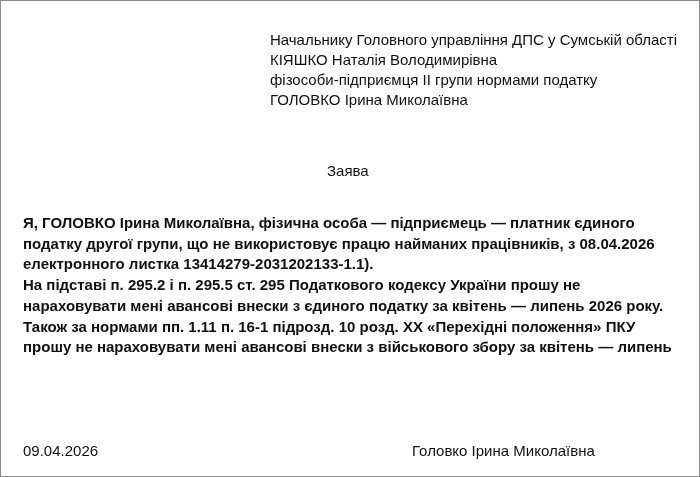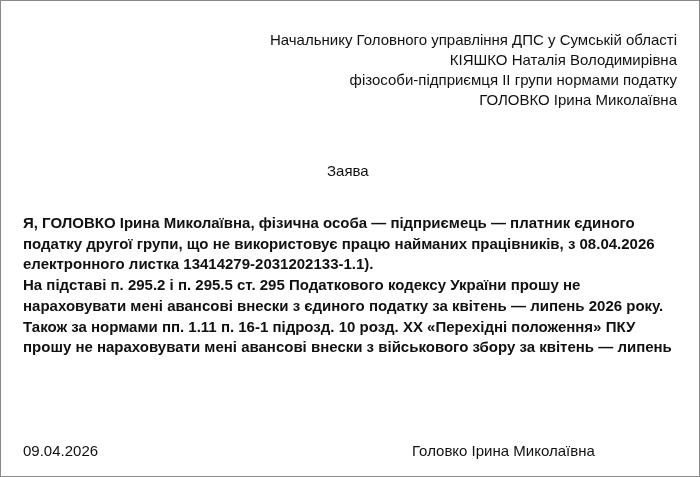--- a/index.html
+++ b/index.html
@@ -2,21 +2,21 @@
 <html><head>
 <meta charset="utf-8">
 <style>
   html, body { margin:0; padding:0; background:#fff; }
   .page {
     position:relative; width:698px; height:475px;
     border:1px solid #8a8a8a; background:#fff; overflow:hidden;
     font-family:"Liberation Sans", sans-serif; color:#111;
   }
   .header {
-    position:absolute; right:22px; top:29px; text-align:right;
+    position:absolute; right:22px; top:29px; 
     font-size:15px; line-height:20px;
   }
   .header div { white-space:nowrap; }
   .title {
     position:absolute; left:0; width:100%; top:160px;
     font-size:15px; line-height:20px;
   }
   .title span { position:absolute; left:326px; }
   .body {
     position:absolute; left:22px; top:212px; width:660px;

